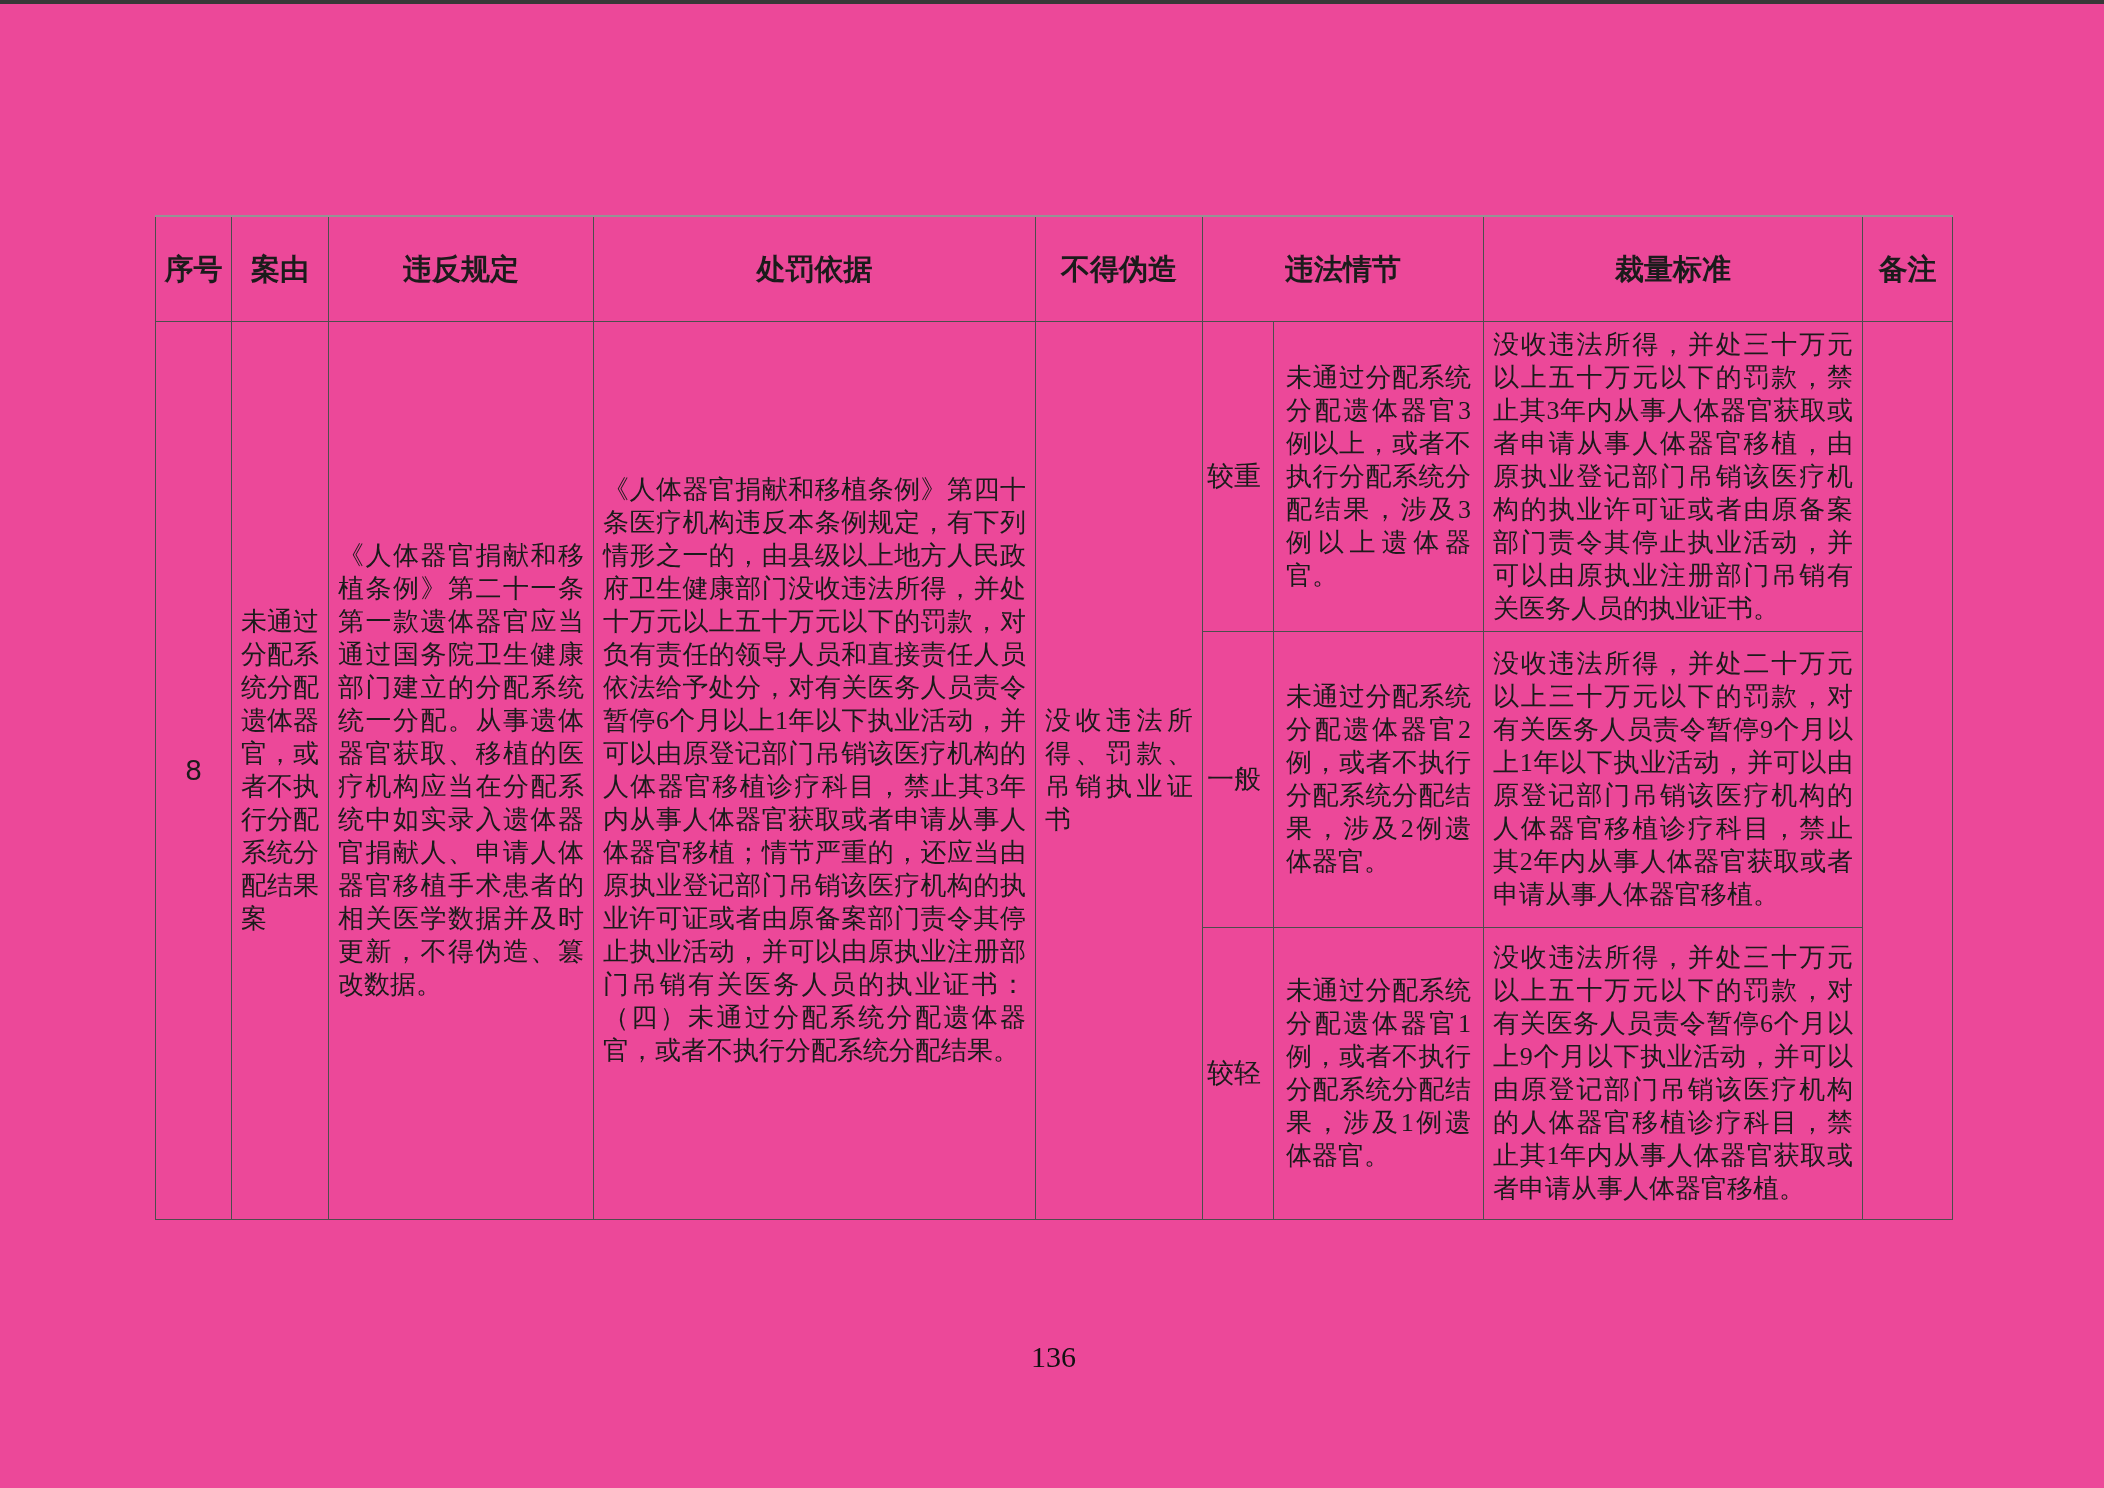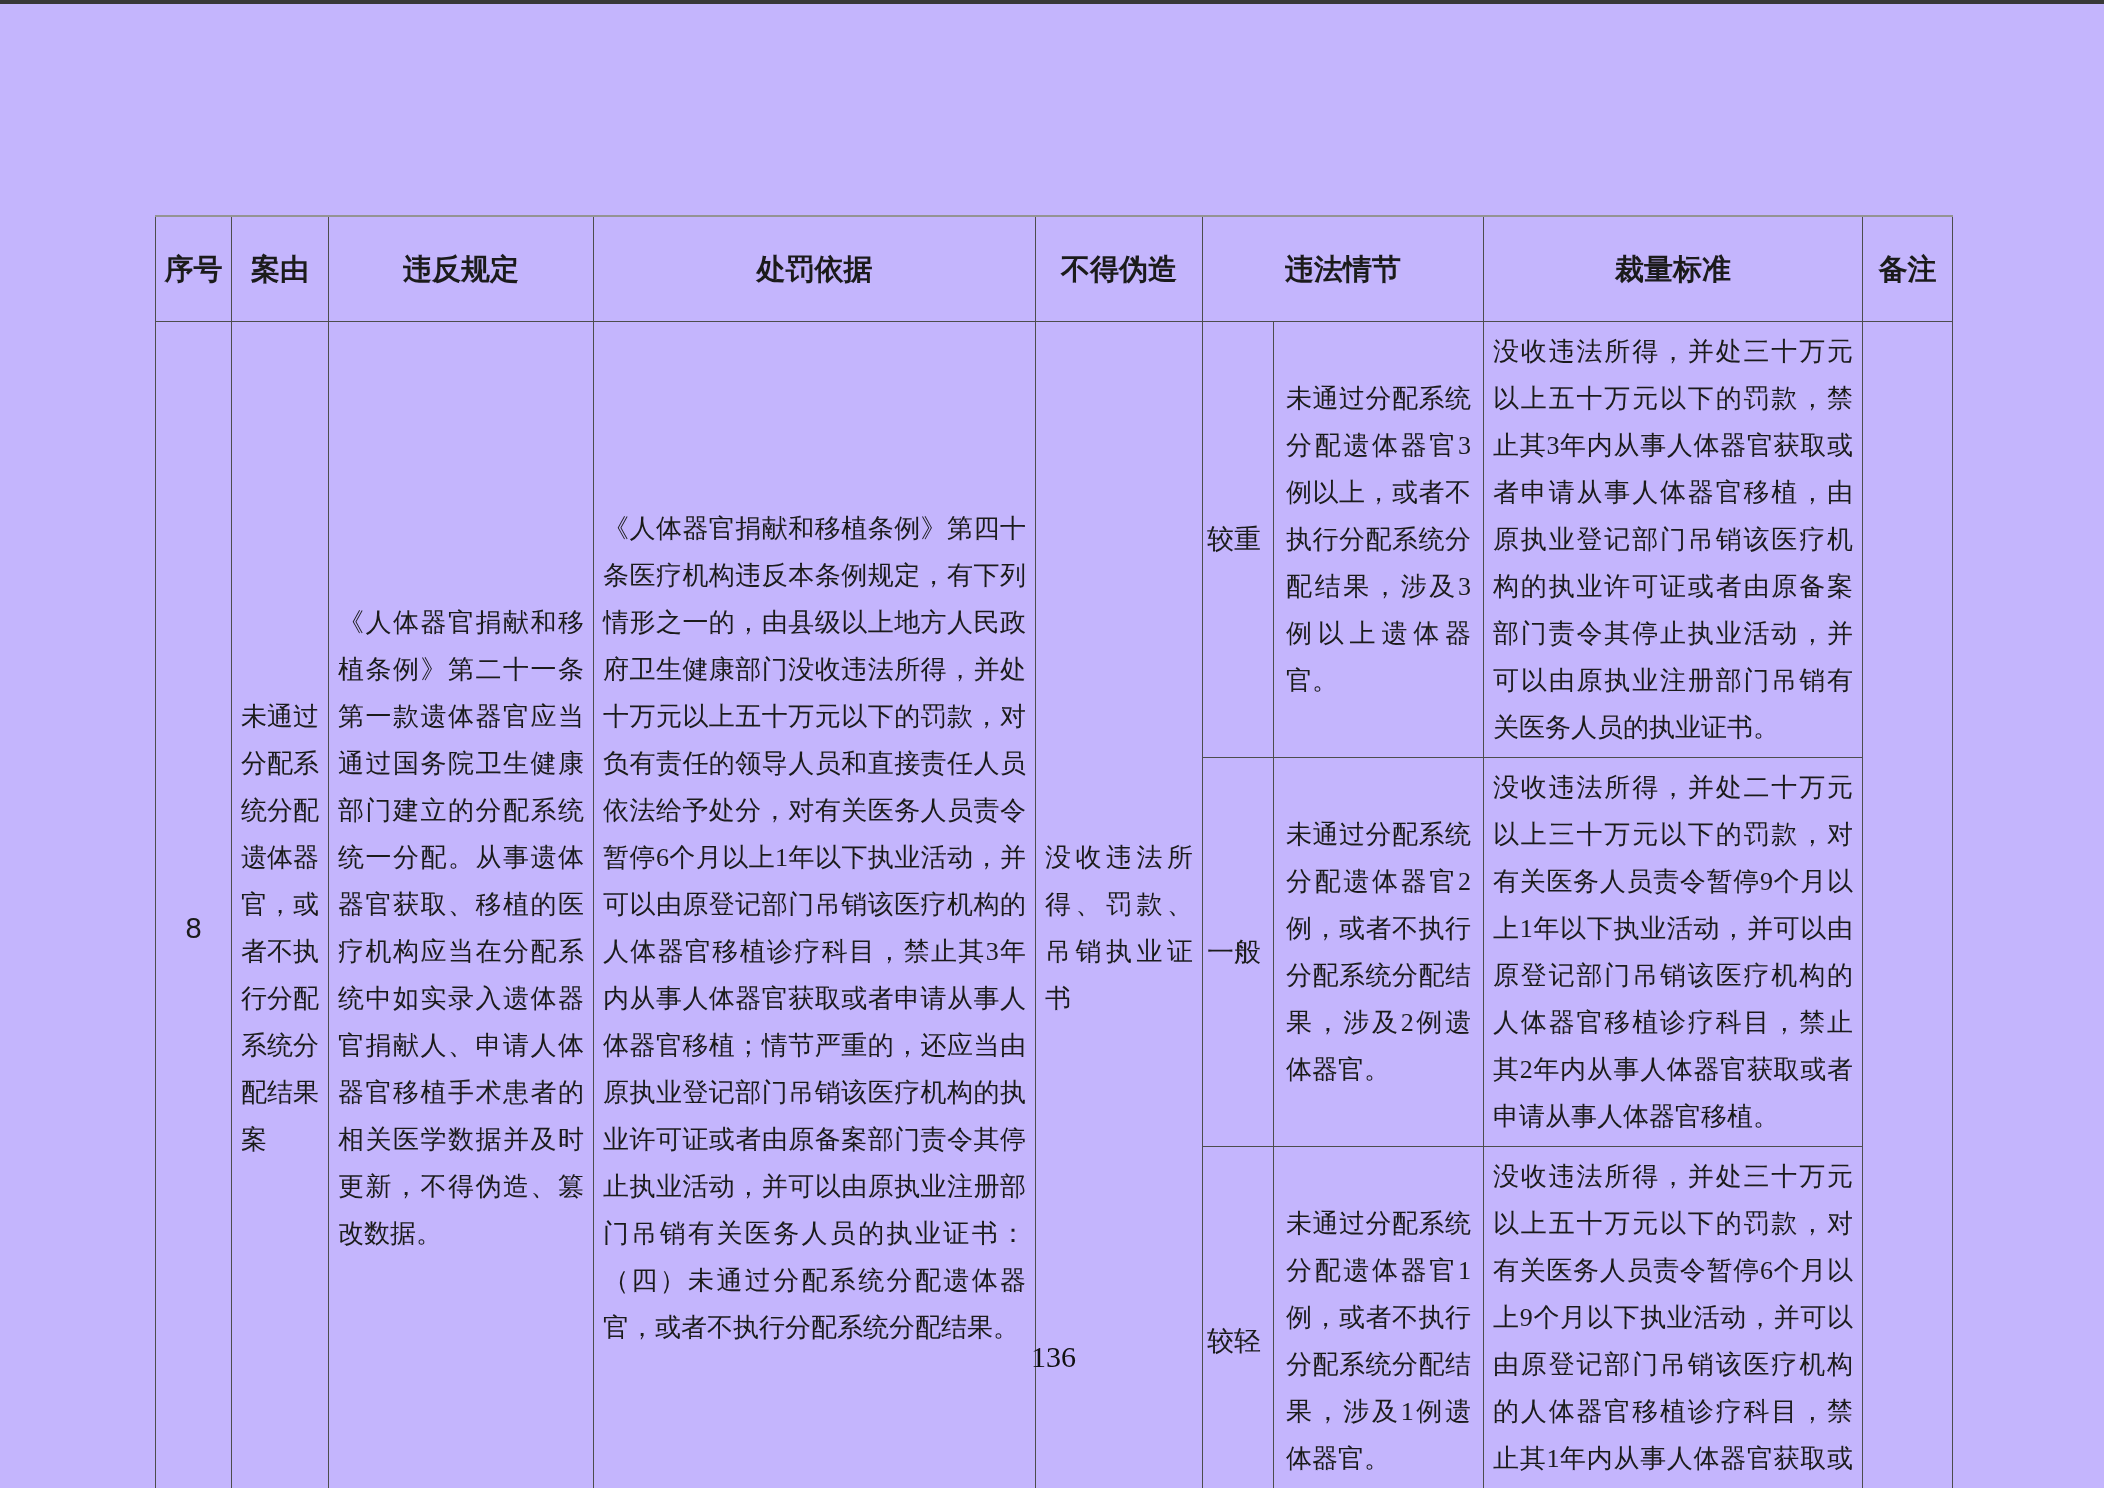--- a/index.html
+++ b/index.html
@@ -1,19 +1,19 @@
 <!DOCTYPE html>
 <html><head>
 <meta charset="utf-8">
 <style>
   html,body{margin:0;padding:0;background:#ffffff;}
   .page{
     position:relative;
     width:2104px;height:1488px;
-    background:#c4b5fd;
+    background:#ec4899;
     font-family:"Liberation Serif","DejaVu Serif",serif;
     color:#1b1b1b;
     overflow:hidden;
   }
   .top-edge{
     position:absolute;left:0;top:0;width:2104px;height:4px;
     background:#383838;
   }
   table.doc-table{
     position:absolute;left:155px;top:215px;width:1797px;
@@ -29,21 +29,21 @@
     font-size:29px;font-weight:bold;
     text-align:center;line-height:40px;
     padding:0 8px;
     border-top:2px solid #949494;
   }
   tr.head-row{height:105px;}
   tr.tier-row-0{height:278px;}
   tr.tier-row-1{height:296px;}
   tr.tier-row-2{height:292px;}
   td.txt{
-    font-size:26px;line-height:47px;
+    font-size:26px;line-height:33px;
     padding:6px 9px;
     text-align:justify;
     word-break:break-all;
   }
   td.c-center{text-align:left;padding:0 4px;}
   td.cell-seq{
     font-family:"Liberation Sans","DejaVu Sans",sans-serif;
     font-size:29px;text-align:center;
   }
   td.cell-level{font-size:27px;}

